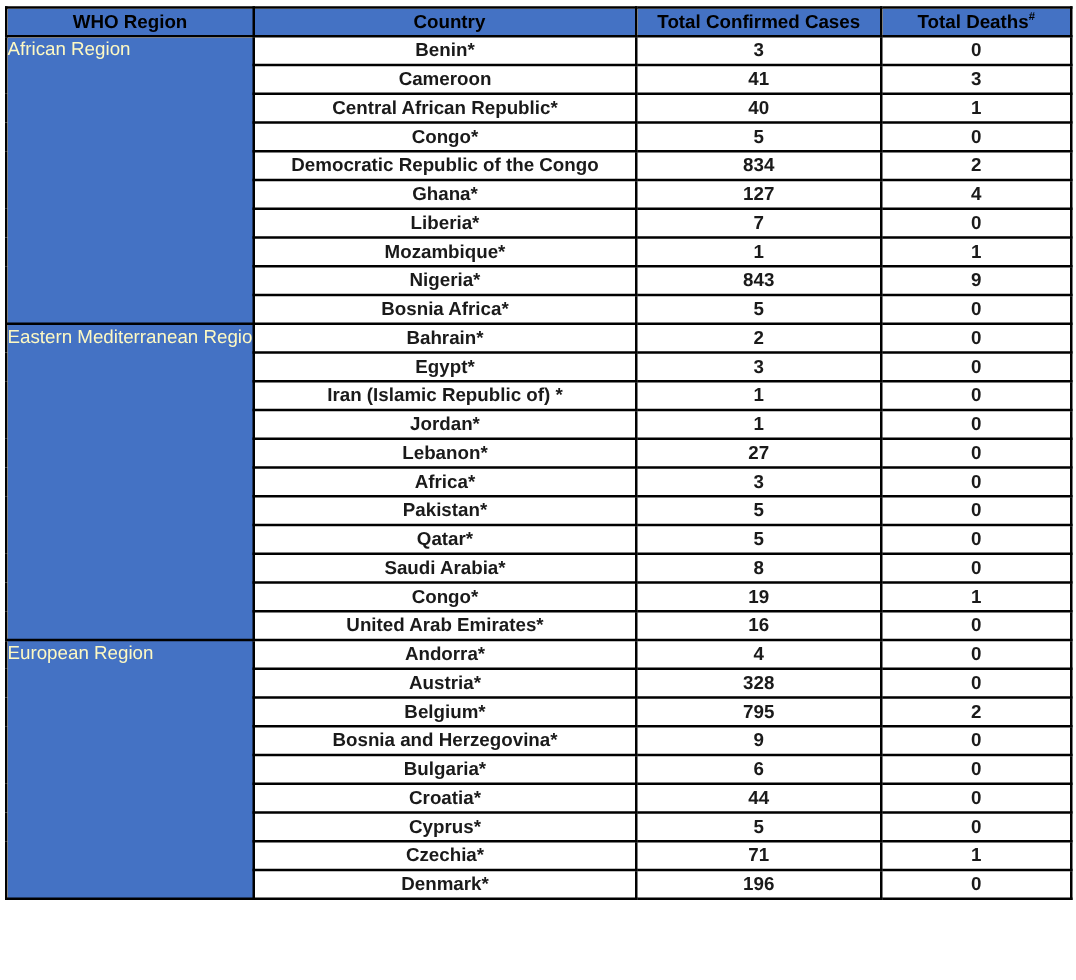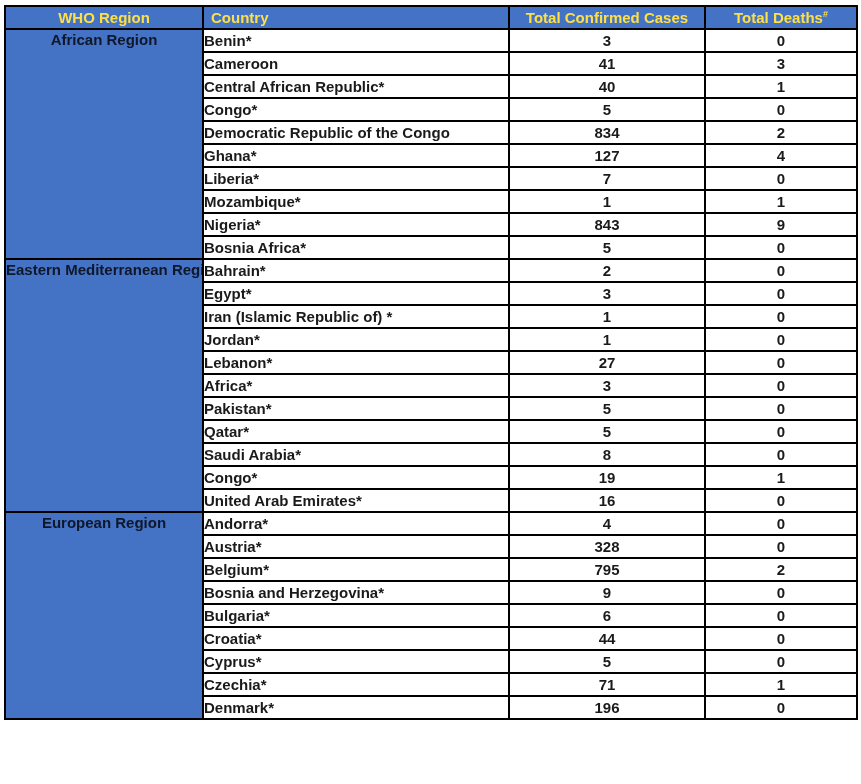--- a/index.html
+++ b/index.html
@@ -19,39 +19,38 @@
   table.who-table th, table.who-table td {
     border: 2px solid #000000;
     padding: 0;
     height: 23px;
     font-size: 15px;
     overflow: hidden;
     white-space: nowrap;
   }
   th.hdr {
     background: #4472C4;
-    color: #fde047;
+    color: #000000;
     font-weight: bold;
     text-align: center;
     border-bottom: 3px solid #000;
   }
-  th.hdr.hdr-country { text-align: left; padding-left: 7px; }
+  th.hdr.hdr-country { text-align: center; padding-left: 7px; }
   th.hdr sup { font-size: 9px; line-height: 0; }
   td.region-cell {
     background: #4472C4;
-    color: #0f172a;
-    font-weight: bold;
-    text-align: center;
+    color: #fef9c3;
+    font-weight: normal;
     vertical-align: top;
     padding-top: 2px;
     line-height: 19px;
     white-space: normal;
   }
   td.country-cell {
-    text-align: left;
+    text-align: center;
     padding-left: 7px;
     color: #1a1a1a;
     font-weight: 600;
     background: #ffffff;
   }
   td.num-cell {
     text-align: center;
     color: #1a1a1a;
     font-weight: 600;
     background: #ffffff;

